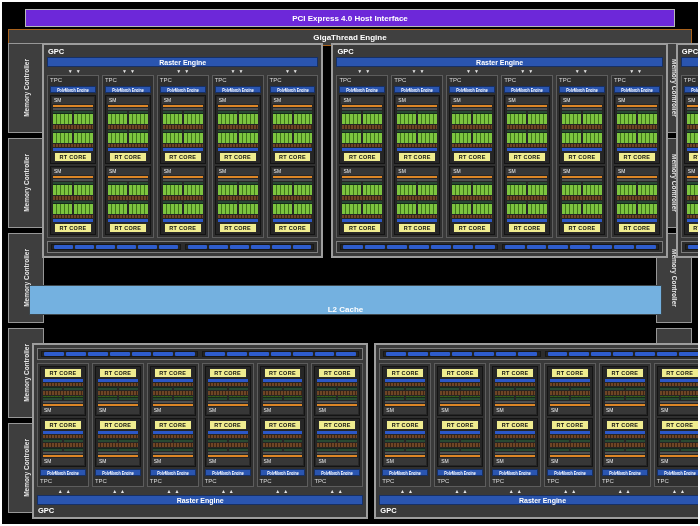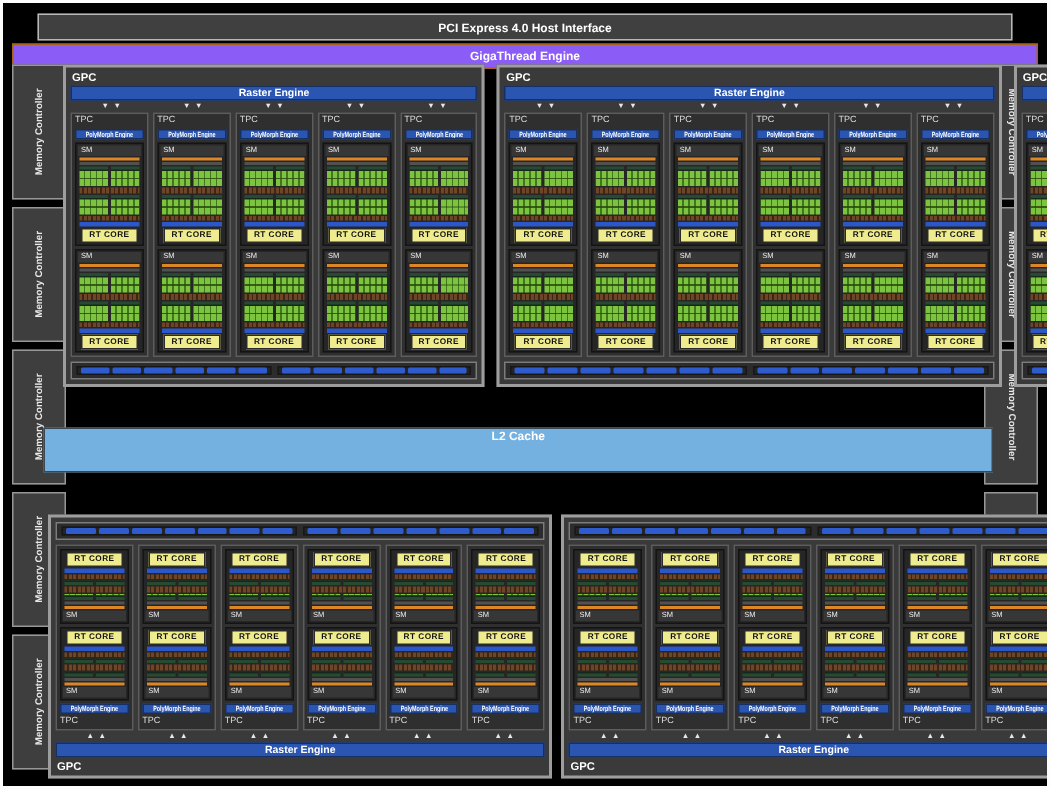--- a/index.html
+++ b/index.html
@@ -1,37 +1,37 @@
 <!DOCTYPE html>
 <html><head>
 <meta charset="utf-8">
 <style>
   html,body{margin:0;padding:0;background:#000;}
   *{box-sizing:border-box;font-family:"Liberation Sans",sans-serif;}
   .frame{position:relative;width:700px;height:526px;background:#000;border:2px solid #fdfdfd;overflow:hidden;}
 
   
-  .pci-bar{position:absolute;left:23px;top:7px;width:650px;height:18px;background:#404040;border:1px solid #b8b8b8;
+  .pci-bar{position:absolute;left:23px;top:7px;width:650px;height:18px;background:#6d28d9;border:1px solid #b8b8b8;
     color:#fff;font-size:8px;font-weight:bold;display:flex;align-items:center;justify-content:center;}
-  .giga-bar{position:absolute;left:6px;top:27px;width:684px;height:17px;background:#8b5cf6;border:1px solid #a9621c;
+  .giga-bar{position:absolute;left:6px;top:27px;width:684px;height:17px;background:#404040;border:1px solid #a9621c;
     color:#fff;font-size:8px;font-weight:bold;display:flex;align-items:center;justify-content:center;}
 
   
   .mc-col{position:absolute;top:41px;width:36px;height:470px;display:flex;flex-direction:column;gap:5px;}
   .mc-col.left{left:6px;}
   .mc-col.right{right:6px;}
   .mc{flex:1;background:#3e3e3e;border:1px solid #979797;display:flex;align-items:center;justify-content:center;}
   .mc span{font-size:6.5px;font-weight:bold;color:#e9e9e9;white-space:nowrap;writing-mode:vertical-rl;}
   .mc-col.left .mc span{transform:rotate(180deg);}
 
   
   .content{position:absolute;left:27px;top:41px;width:642px;height:476px;display:flex;flex-direction:column;gap:24px;}
   .row-top{height:215px;display:flex;gap:8px;margin:0 30px 0 13px;}
   .l2-bar{height:30px;margin:3px 9px 4px 0;background:#74b1e0;border:1px solid #3d474d;
-    color:#fff;font-size:8px;font-weight:bold;display:flex;align-items:flex-start;justify-content:center;}
+    color:#fff;font-size:8px;font-weight:bold;display:flex;align-items:flex-end;justify-content:center;}
   .row-bottom{flex:1;display:flex;gap:6px;margin:0 2px 0 3px;}
 
   
   .gpc{background:#3a3a3a;border:2px solid #9d9d9d;padding:2px 3px 3px;display:flex;flex-direction:column;gap:1px;}
   .gpc.mir{flex-direction:column-reverse;padding:3px 3px 2px;}
   .gpc-label{height:9px;line-height:9px;font-size:7.5px;font-weight:bold;color:#fff;padding-left:1px;}
   .raster{height:10px;background:#2a55b0;border:1px solid #173064;color:#fff;font-size:7px;font-weight:bold;
     display:flex;align-items:center;justify-content:center;flex:none;}
   .arrows{height:6px;display:flex;flex:none;}
   .arrpair{flex:1;display:flex;justify-content:center;align-items:center;gap:3px;}

